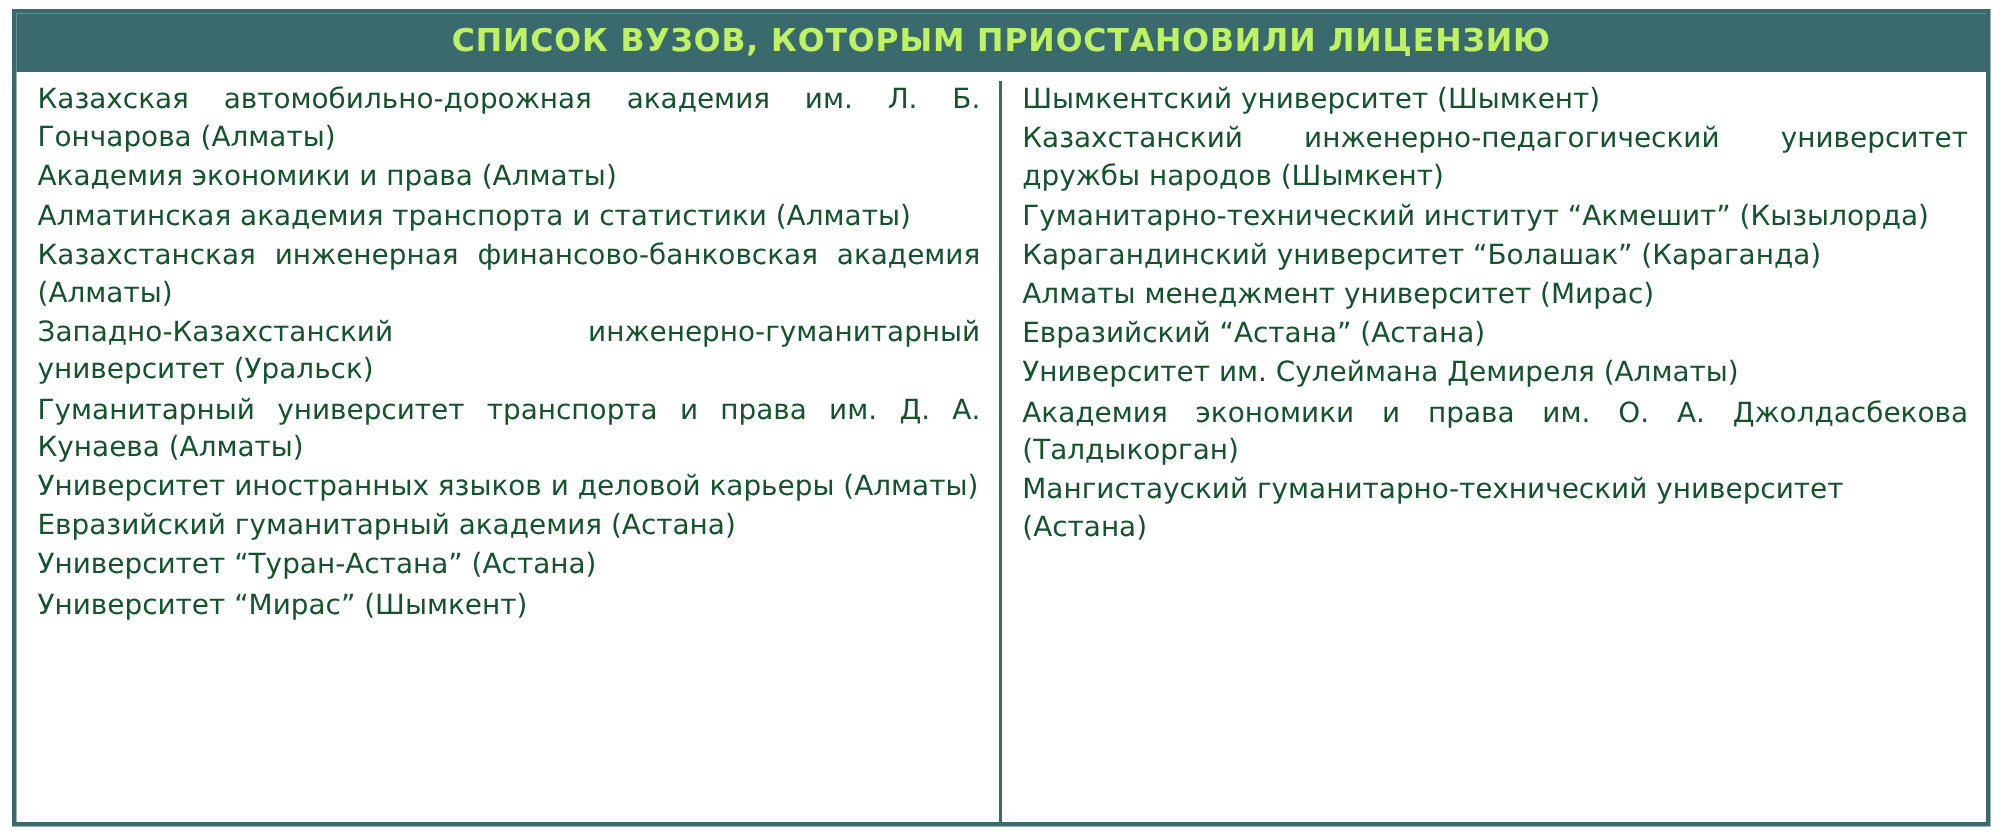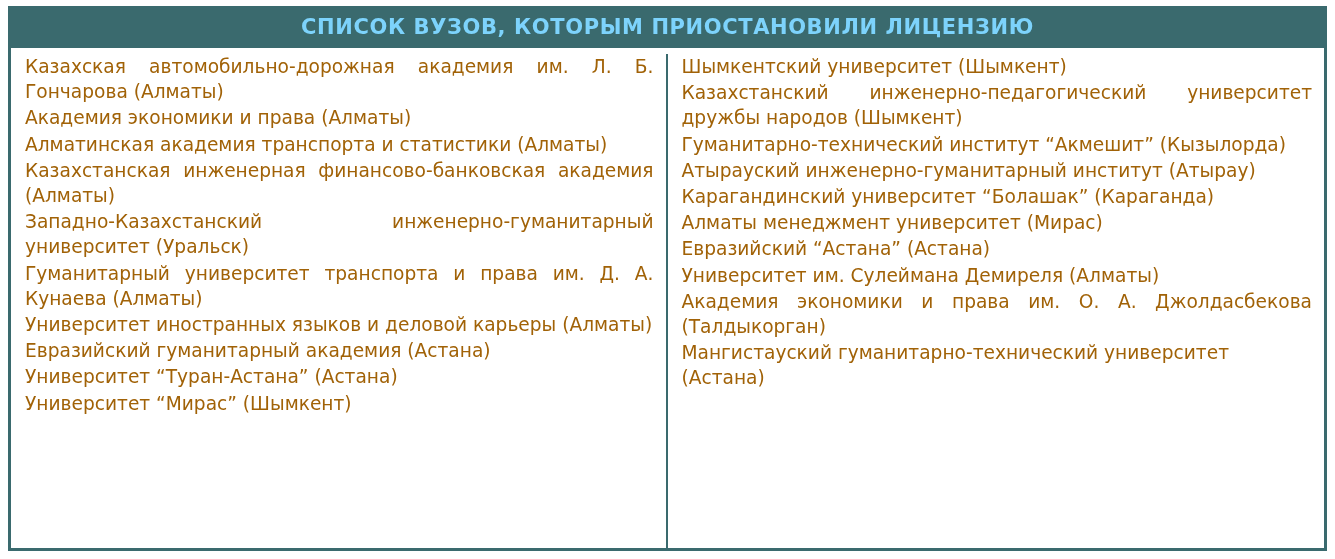--- a/index.html
+++ b/index.html
@@ -27,21 +27,21 @@
     right: 8px;
     bottom: 8px;
     border: 3px solid #3a6a6e;
     box-sizing: border-box;
     display: flex;
     flex-direction: column;
     background: #ffffff;
   }
   .title-bar {
     background: #3a6a6e;
-    color: #7dd3fc;
+    color: #bef264;
     text-align: center;
     font-weight: bold;
     font-size: 21px;
     letter-spacing: 0.6px;
     padding: 7px 4px 9px 4px;
     line-height: 1.1;
     flex: 0 0 auto;
     font-family: "DejaVu Sans", sans-serif;
   }
   .columns {
@@ -60,21 +60,21 @@
   }
   .col-left {
     border-right: 2px solid #3a6a6e;
   }
   ul.list {
     list-style: none;
     margin: 0;
     padding: 0;
   }
   ul.list li {
-    color: #a16207;
+    color: #14532d;
     font-size: 18.6px;
     line-height: 1.355;
     text-align: justify;
     text-justify: inter-word;
     margin: 0 0 1px 0;
     font-family: "DejaVu Sans", sans-serif;
     hyphens: manual;
   }
   ul.list li:last-child {
     text-align: left;
@@ -103,21 +103,20 @@
           <li>Университет “Туран-Астана” (Астана)</li>
           <li>Университет “Мирас” (Шымкент)</li>
         </ul>
       </div>
 
       <div class="col col-right">
         <ul class="list">
           <li>Шымкентский университет (Шымкент)</li>
           <li>Казахстанский инженерно-педагогический университет дружбы народов (Шымкент)</li>
           <li>Гуманитарно-технический институт “Акмешит” (Кызылорда)</li>
-          <li>Атырауский инженерно-гуманитарный институт (Атырау)</li>
           <li>Карагандинский университет “Болашак” (Караганда)</li>
           <li>Алматы менеджмент университет (Мирас)</li>
           <li>Евразийский “Астана” (Астана)</li>
           <li>Университет им. Сулеймана Демиреля (Алматы)</li>
           <li>Академия экономики и права им. О. А. Джолдасбекова (Талдыкорган)</li>
           <li>Мангистауский гуманитарно-технический университет (Астана)</li>
         </ul>
       </div>
 
     </div>

